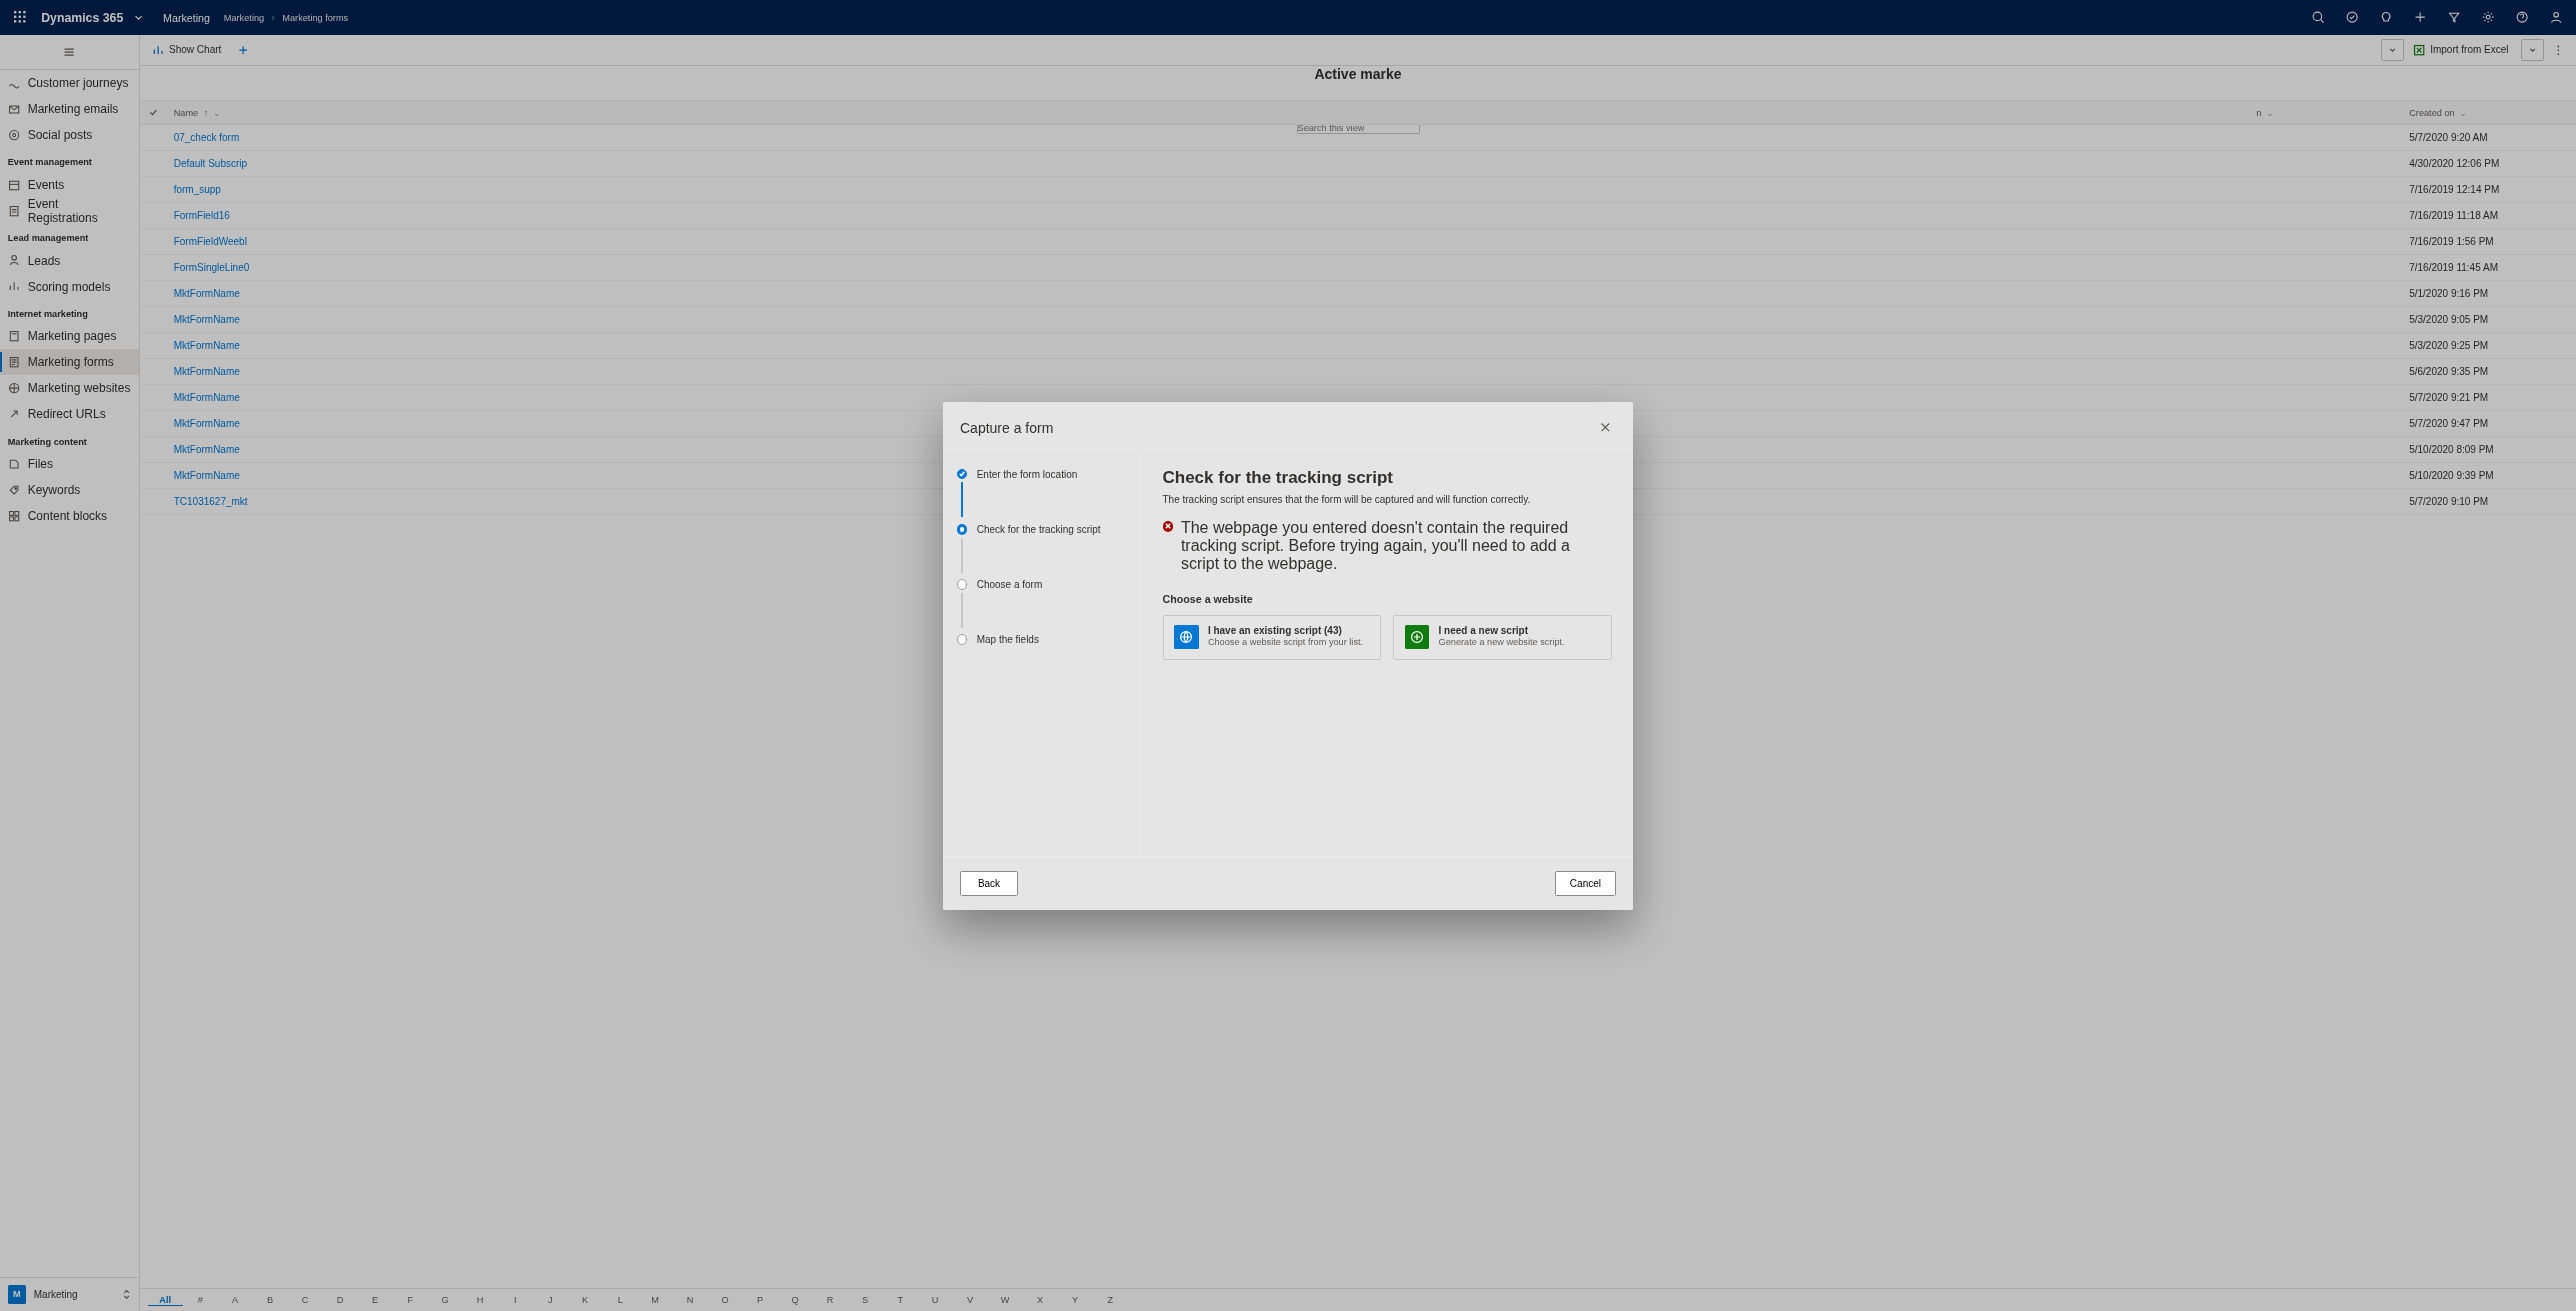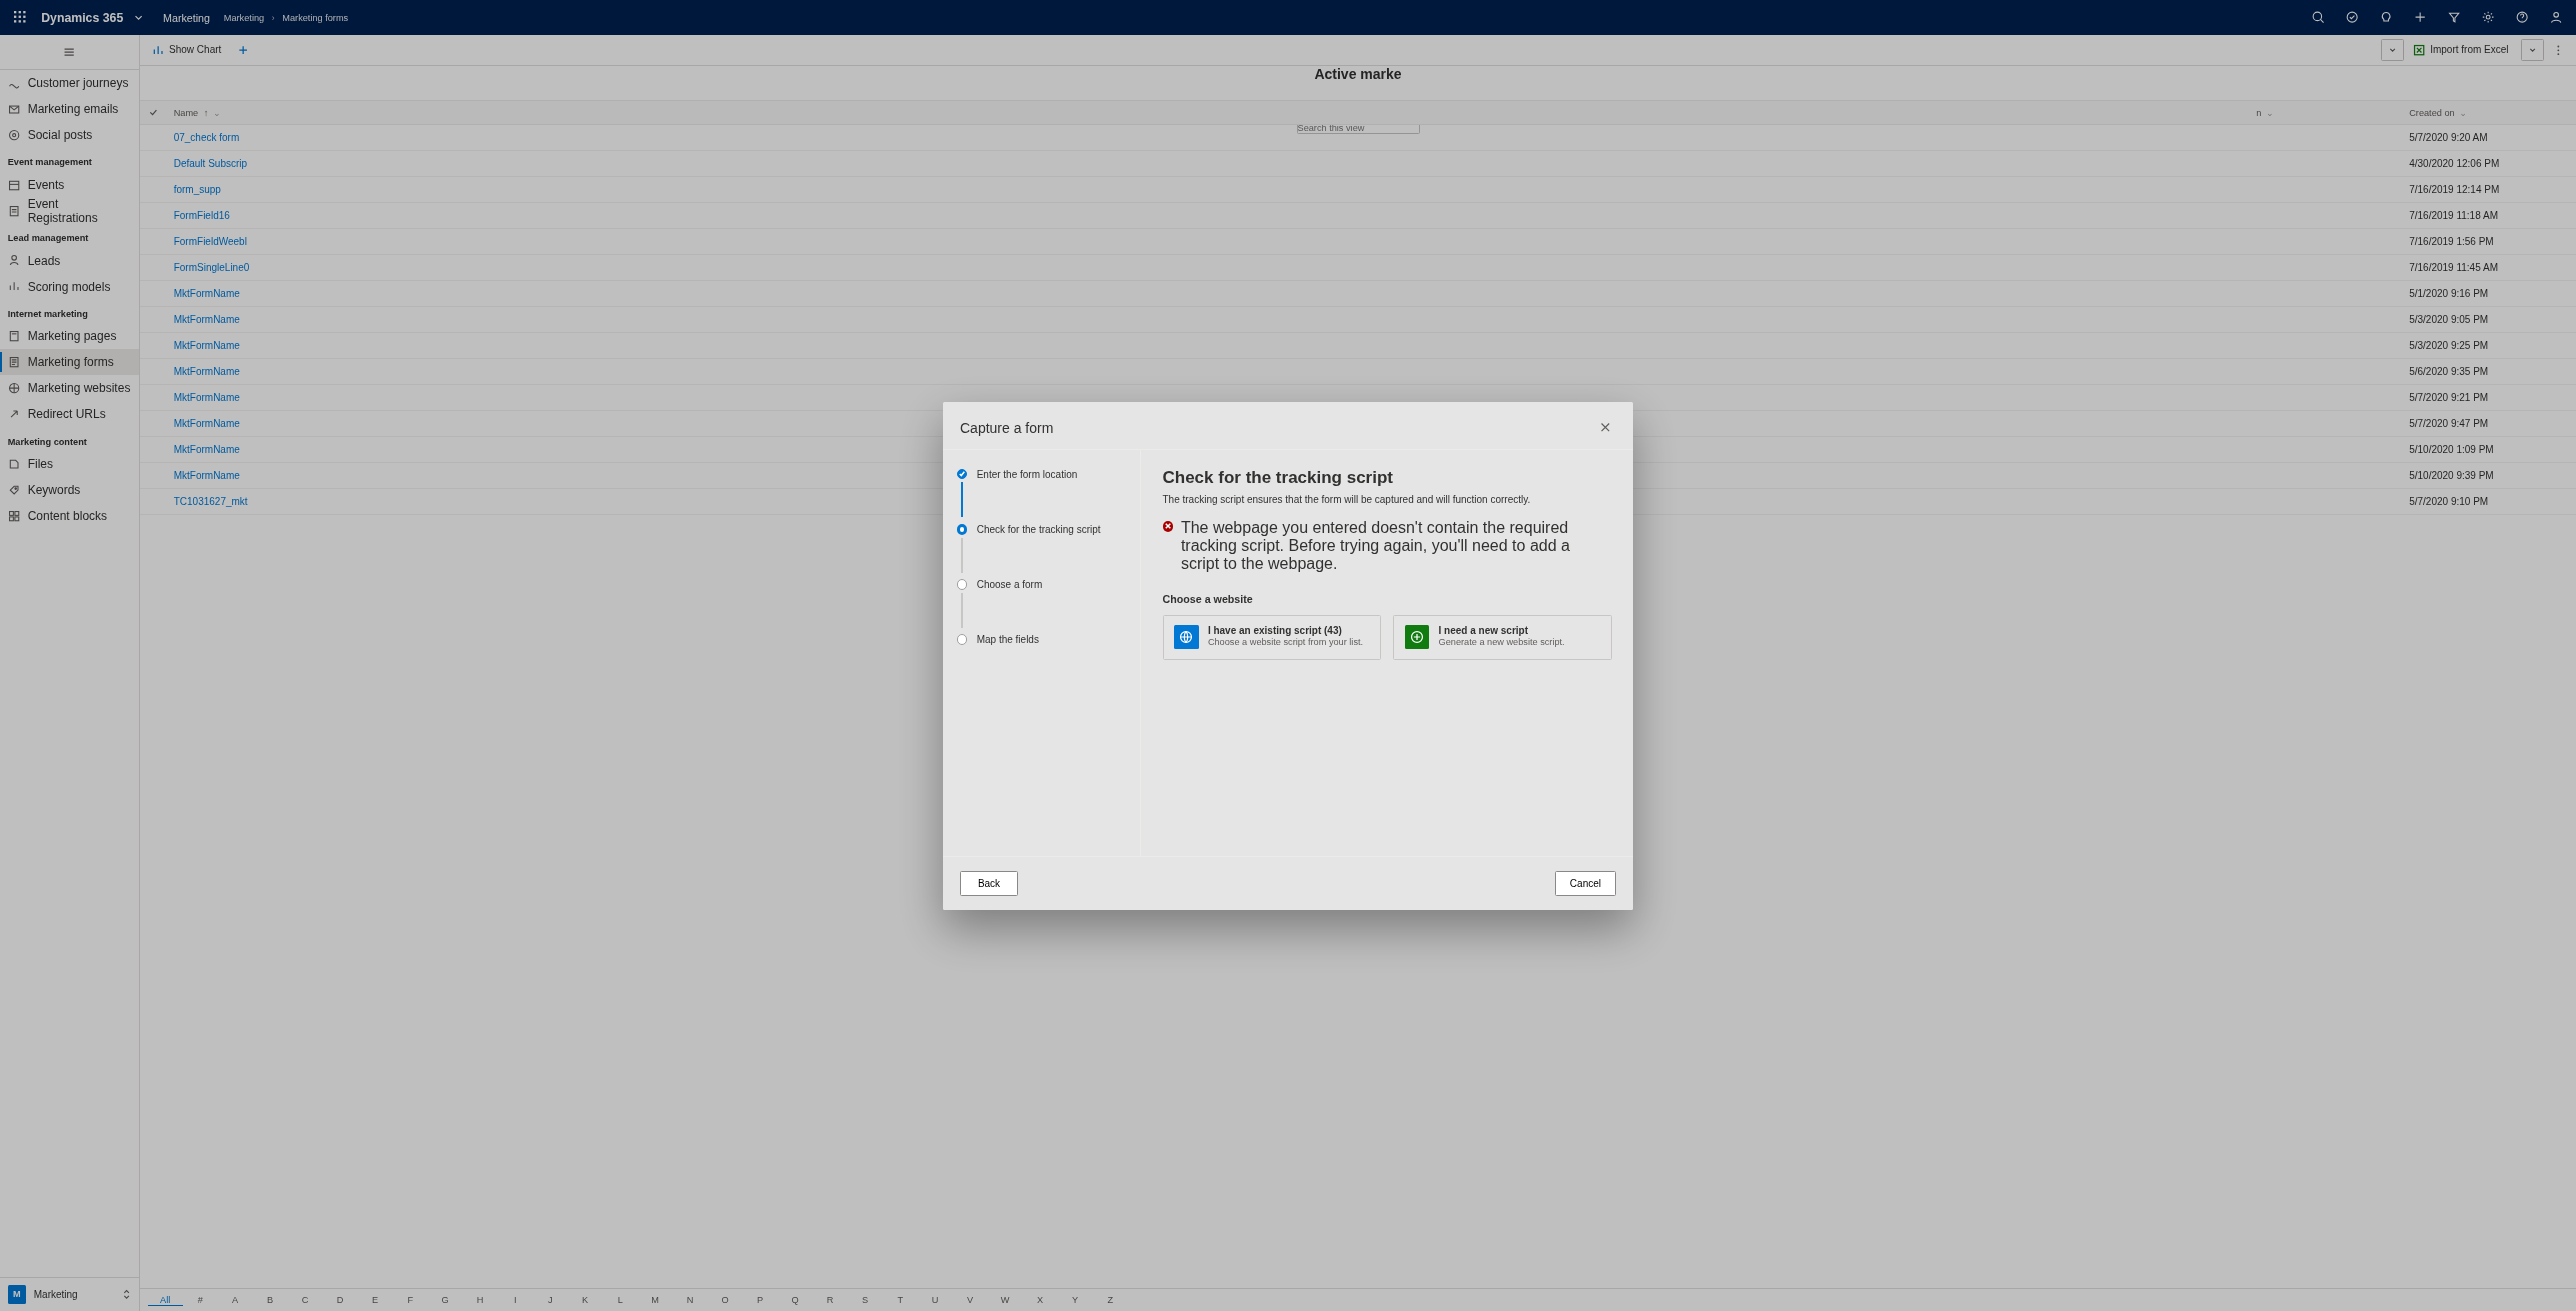--- a/index.html
+++ b/index.html
@@ -70,21 +70,21 @@
 .col-check{ width:26px;}
 .col-name{ width:auto;}
 .col-mod{ width:153px;}
 .col-created{ width:153px;}
 .col-chev{ width:21.5px;}
 th .chev{ margin-left:4.6px; opacity:.6;}
 
 
 .alphabar{ height:23px; border-top:0.8px solid #e1dfdd; display:flex; align-items:center; padding:0 7.7px; gap:0; font-size:9.2px;}
 .alphabar .alpha{ width:35px; text-align:center; cursor:pointer; color:#605e5c;}
-.alphabar .alpha.active{ color:#0078d4; border-bottom:1.5px solid #0078d4; font-weight:400;}
+.alphabar .alpha.active{ color:#0078d4; border-bottom:1.5px solid #0078d4; font-weight:700;}
 
 
 .statusbar{ height:24.5px; border-top:0.8px solid #e1dfdd; display:flex; align-items:center; padding:0 10.7px; font-size:9.2px; color:#605e5c;}
 .statusbar .sspacer{flex:1;}
 .statusbar .page-ctl{ display:flex; gap:10.7px; align-items:center;}
 
 
 .overlay{ position:fixed; inset:0; background:rgba(0,0,0,0.25); display:flex; align-items:center; justify-content:center; z-index:1000;}
 .dialog{ width:690px; max-width:92vw; height:508px; background:#e5e5e5; border-radius:1.5px; box-shadow:0 18.4px 46px rgba(0,0,0,.35); display:flex; flex-direction:column;}
 .dlg-header{ padding:15.3px 17px 10.7px 17px; display:flex; align-items:center;}
@@ -503,21 +503,21 @@
               <td></td>
               <td class="link">MktFormName</td>
               <td></td>
               <td>5/7/2020 9:47 PM</td>
               <td></td>
             </tr>
             <tr>
               <td></td>
               <td class="link">MktFormName</td>
               <td></td>
-              <td>5/10/2020 1:09 PM</td>
+              <td>5/10/2020 8:09 PM</td>
               <td></td>
             </tr>
             <tr>
               <td></td>
               <td class="link">MktFormName</td>
               <td></td>
               <td>5/10/2020 9:39 PM</td>
               <td></td>
             </tr>
             <tr>

